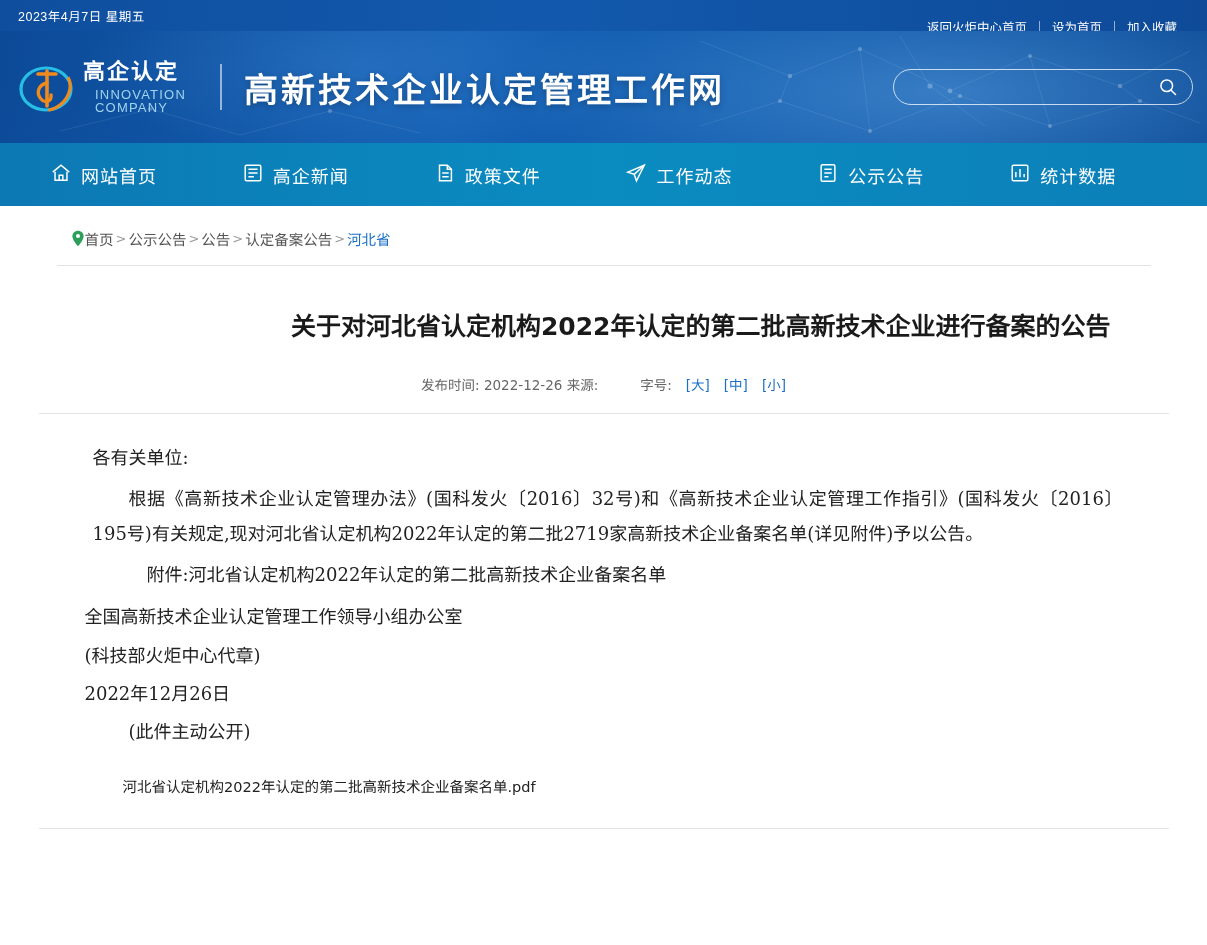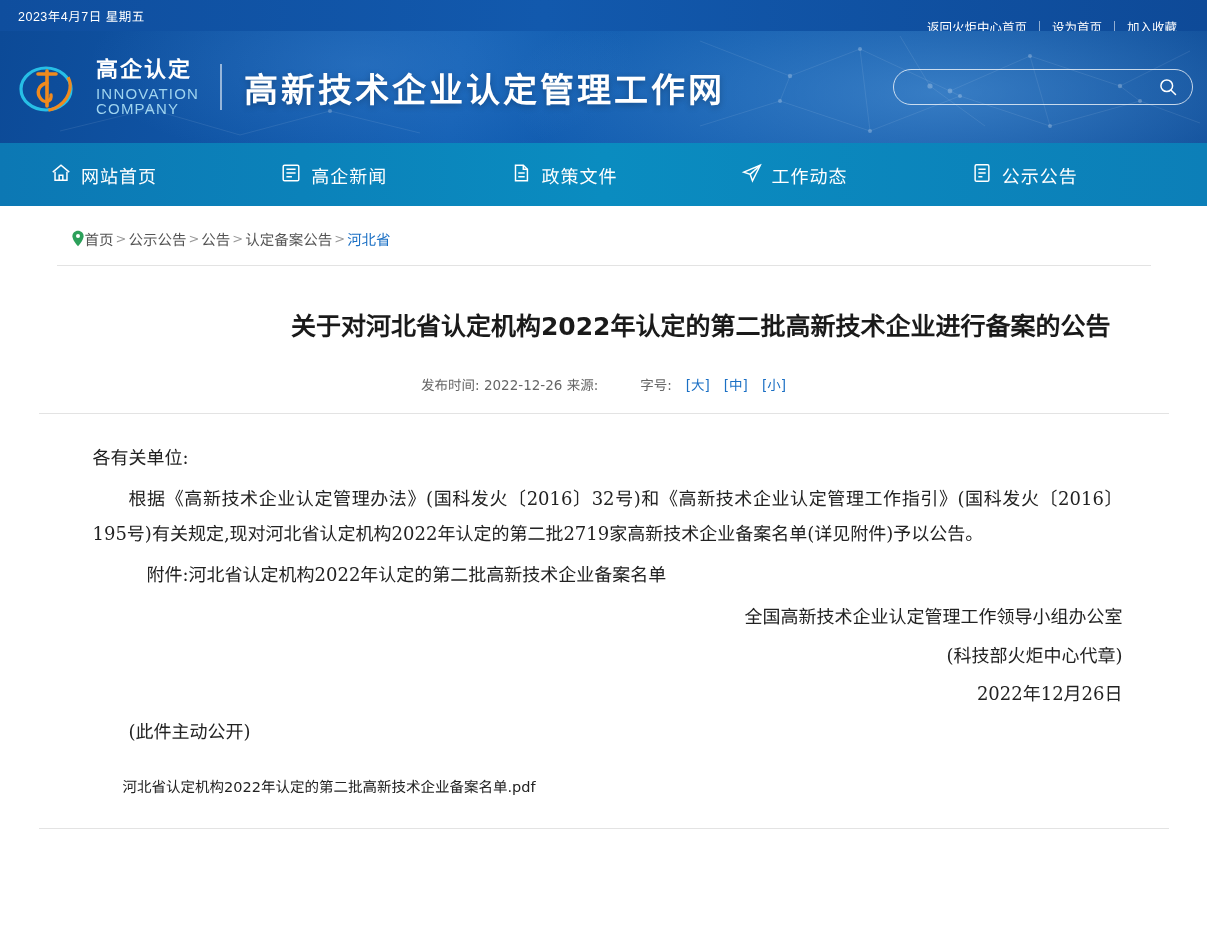--- a/index.html
+++ b/index.html
@@ -58,21 +58,21 @@
   .header-inner {
     position: relative;
     height: 100%;
     display: flex;
     align-items: center;
     padding: 0 18px;
   }
   .logo {
     display: flex;
     align-items: center;
-    gap: 22px;
+    gap: 9px;
     width: 190px;
   }
   .logo-mark {
     width: 56px; height: 56px;
     position: relative;
     flex: 0 0 56px;
   }
   .logo-text {
     display: flex;
     flex-direction: column;
@@ -80,23 +80,24 @@
   }
   .logo-cn {
     color: #ffffff;
     font-size: 22px;
     font-weight: 700;
     letter-spacing: 2px;
     font-family: "DejaVu Sans", "Liberation Sans", sans-serif;
   }
   .logo-en {
     color: #9fd4ef;
-    font-size: 15px;
+    font-size: 13px;
     letter-spacing: 1.2px;
     margin-top: 5px;
+    margin-left: 12px;
   }
   .logo-divider {
     width: 2px;
     height: 46px;
     background: rgba(255,255,255,.55);
     margin: 0 22px 0 12px;
   }
   .site-title {
     color: #ffffff;
     font-size: 34px;
@@ -208,21 +209,21 @@
     font-size: 18px;
     line-height: 1.95;
     color: #222;
     font-family: "DejaVu Serif", "Liberation Serif", serif;
     text-align: justify;
   }
   .article-body p { margin: 0 0 6px 8px; }
   .p-indent { text-indent: 2em; }
   .attach-line { margin-top: 44px; text-indent: 3em; }
   .signature {
-    text-align: right;
+    text-align: left;
     line-height: 2.15;
   }
   .signature .ln { display: block; }
   .open-note { margin-top: 22px; text-indent: 2em; }
 
   .attachment {
     padding: 8px 28px 0 66px;
     font-size: 14.5px;
     color: #222;
     font-family: "DejaVu Sans", "Liberation Sans", sans-serif;
@@ -351,20 +352,29 @@
     </div>
     <div class="nav-item">
       <span>
         <svg viewBox="0 0 24 24" width="22" height="22" fill="none" stroke="#ffffff" stroke-width="1.6">
           <rect x="4.5" y="3" width="15" height="18" rx="1.5"></rect>
           <path d="M8,8 L16,8 M8,12 L16,12 M8,16 L12.5,16"></path>
         </svg>
       </span>
       <span>公示公告</span>
     </div>
+    <div class="nav-item">
+      <span>
+        <svg viewBox="0 0 24 24" width="22" height="22" fill="none" stroke="#ffffff" stroke-width="1.6">
+          <rect x="3.5" y="3.5" width="17" height="17" rx="1.5"></rect>
+          <path d="M7.5,16.5 L7.5,11 M12,16.5 L12,7.5 M16.5,16.5 L16.5,13"></path>
+        </svg>
+      </span>
+      <span>统计数据</span>
+    </div>
   </div>
 
   <div class="content">
     <div class="breadcrumb">
       <span class="pin-icon">
         <svg viewBox="0 0 14 17" width="14" height="17">
           <path d="M7,0.8 C3.9,0.8 1.4,3.2 1.4,6.2 C1.4,10.3 7,16.2 7,16.2 C7,16.2 12.6,10.3 12.6,6.2 C12.6,3.2 10.1,0.8 7,0.8 Z" fill="#2ca05a"></path>
           <circle cx="7" cy="6.1" r="2" fill="#ffffff"></circle>
         </svg>
       </span>

